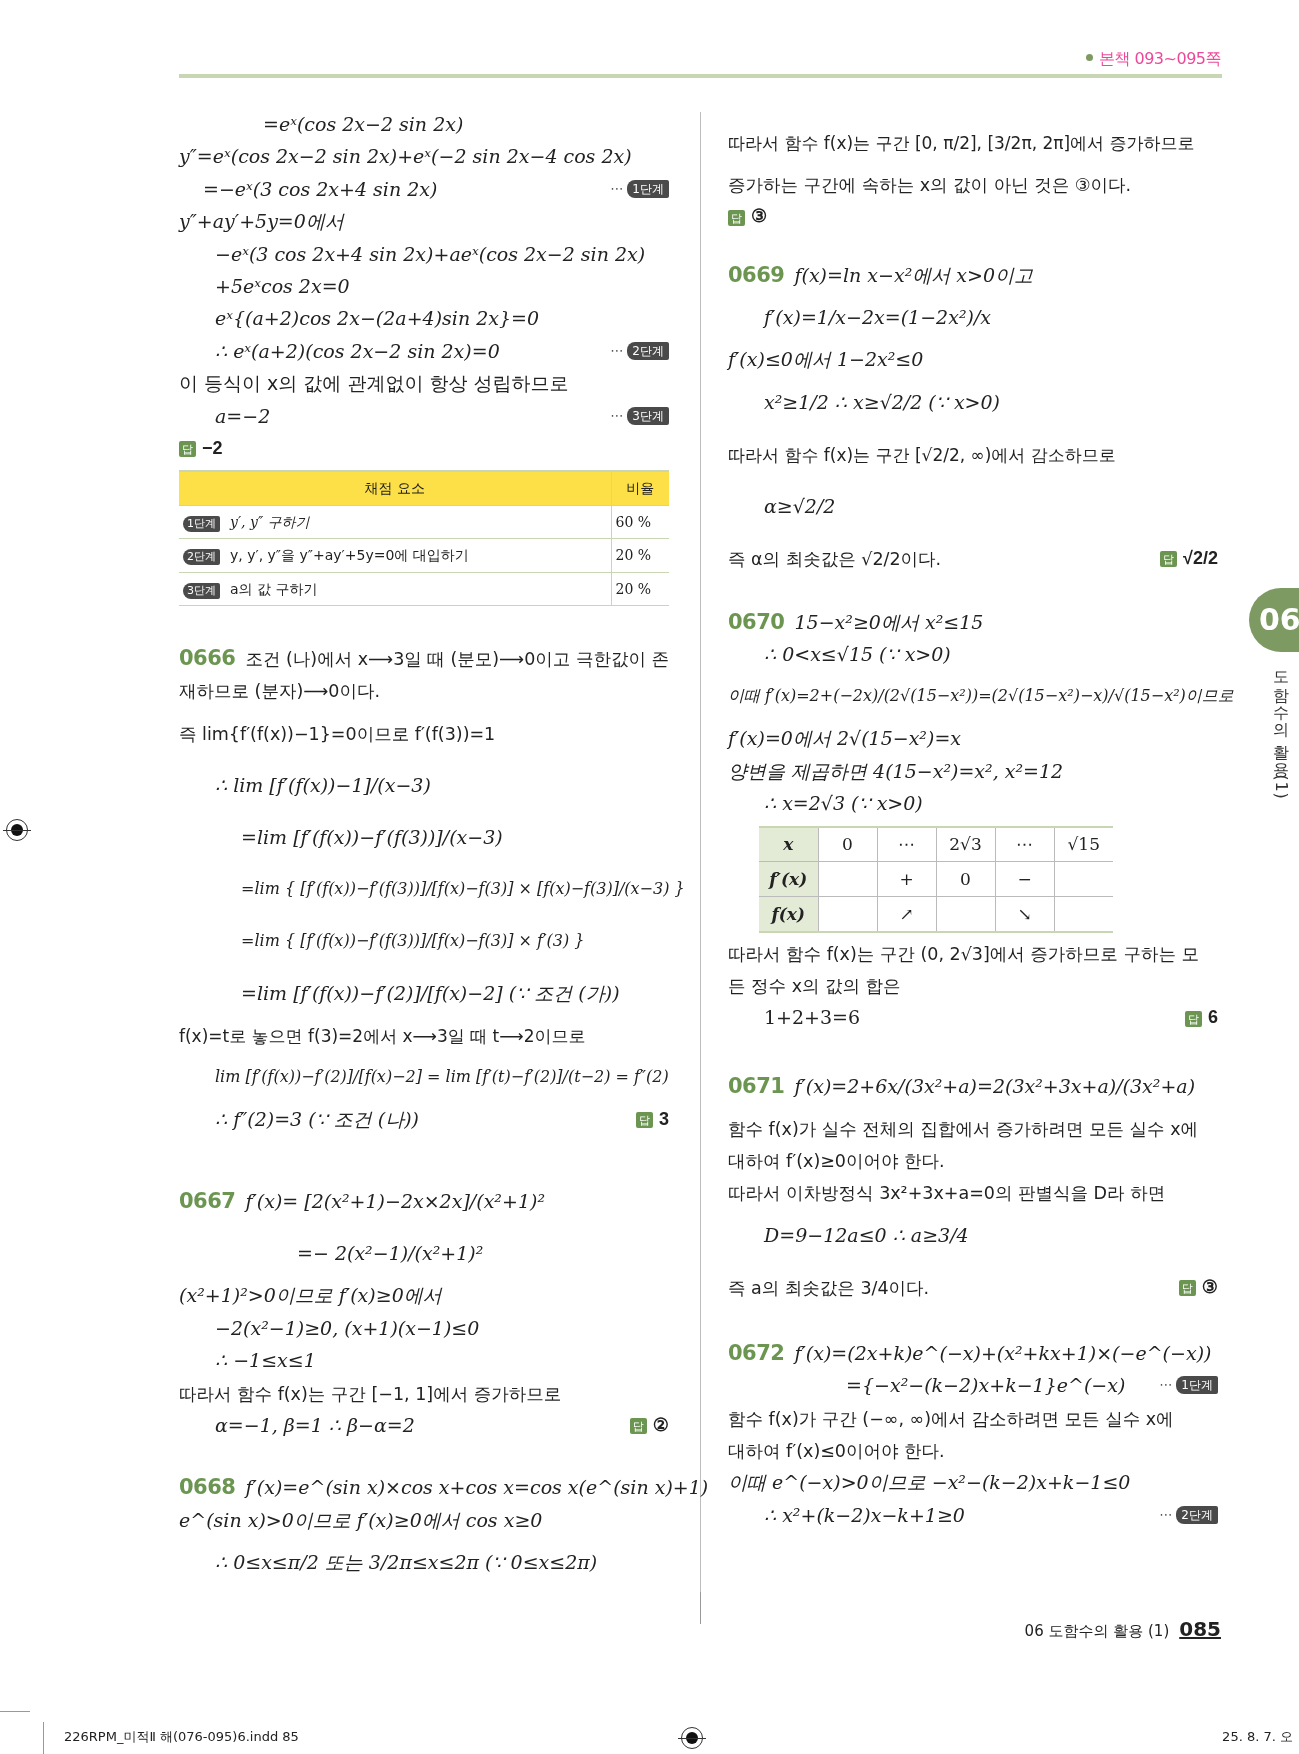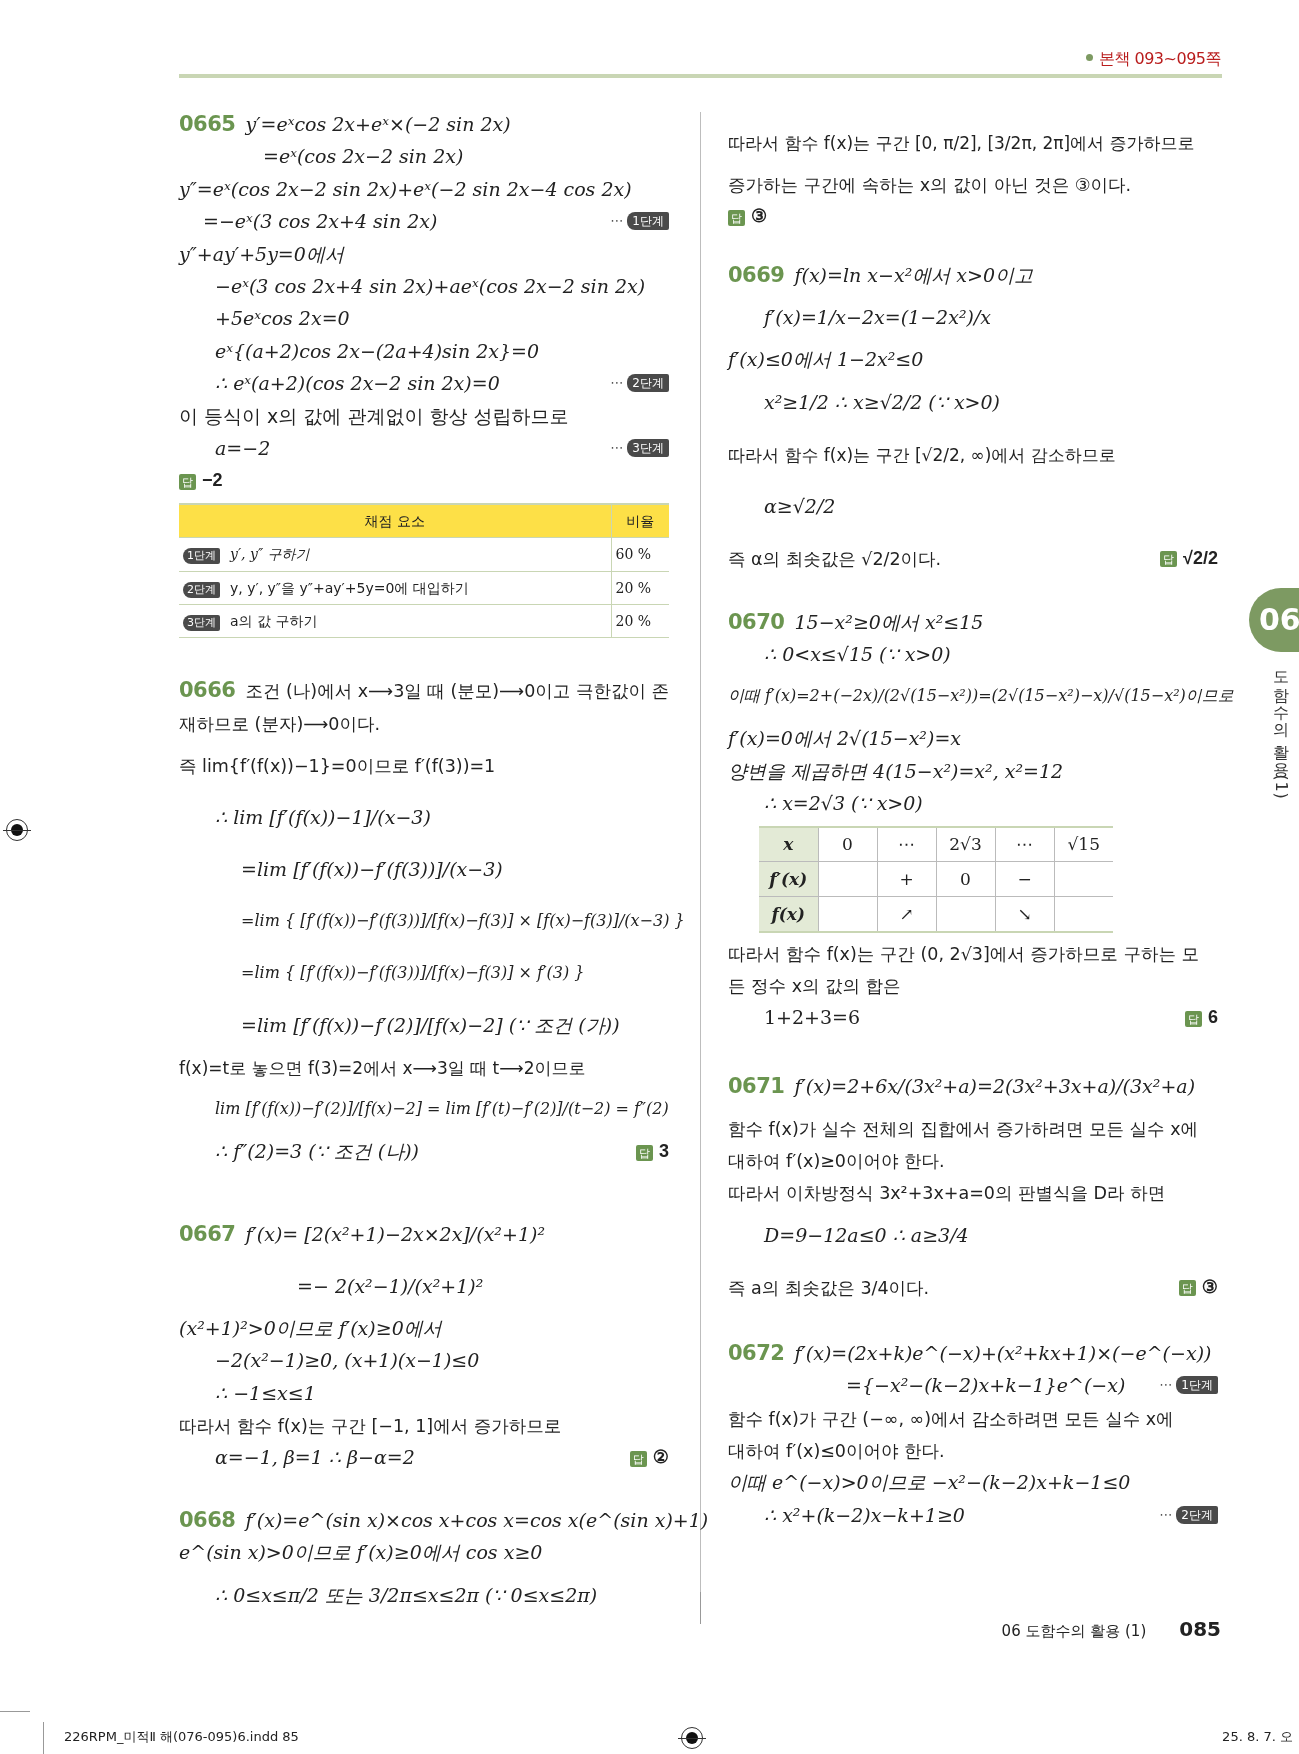--- a/index.html
+++ b/index.html
@@ -1,19 +1,19 @@
 <!DOCTYPE html>
 <html><head>
 <meta charset="utf-8">
 <style>
   * { box-sizing: border-box; margin: 0; padding: 0; }
   html, body { width: 1299px; height: 1754px; background: #ffffff; overflow: hidden; }
   body { position: relative; font-family: "DejaVu Serif", "Liberation Serif", serif; color: #222; }
   .sans { font-family: "DejaVu Sans", "Liberation Sans", sans-serif; }
-  .header-ref { position: absolute; top: 49px; right: 78px; font-family: "DejaVu Sans", sans-serif; font-size: 16px; color: #b91c1c; letter-spacing: -0.5px; }
+  .header-ref { position: absolute; top: 49px; right: 78px; font-family: "DejaVu Sans", sans-serif; font-size: 16px; color: #ec4899; letter-spacing: -0.5px; }
   .header-ref .dot { display: inline-block; width: 7px; height: 7px; border-radius: 50%; background: #7d9a62; margin-right: 6px; vertical-align: middle; position: relative; top: -2px; }
   .header-rule { position: absolute; top: 74px; left: 179px; width: 1043px; height: 4px; background: #c9d6b4; }
   .col-divider { position: absolute; left: 700px; top: 112px; width: 1px; height: 1480px; background: #bdbdbd; }
   .col { position: absolute; width: 490px; font-size: 19px; line-height: 32.4px; }
   .col.left { left: 179px; top: 108px; }
   .col.right { left: 728px; top: 116px; }
   .line { white-space: nowrap; position: relative; height: 32.4px; }
   .ind1 { padding-left: 36px; }
   .num { font-family: "DejaVu Sans", sans-serif; font-weight: bold; font-size: 21px; color: #6b9550; margin-right: 10px; letter-spacing: -0.5px; }
   .it { font-style: italic; }
@@ -31,39 +31,38 @@
   .spill { display: inline-block; background: #4a4a4a; color: #fff; border-radius: 8px 2px 2px 8px; padding: 0 4px; font-size: 11px; line-height: 16px; margin-right: 10px; }
   table.var { border-collapse: collapse; margin-left: 31px; font-size: 17px; margin-top: 6px; margin-bottom: 4px; }
   table.var td { width: 59px; height: 35px; text-align: center; border: 1px solid #bbb; }
   table.var tr:first-child td { border-top: 2px solid #c9d6b4; }
   table.var tr:last-child td { border-bottom: 2px solid #c9d6b4; }
   table.var td.h { background: #e3ead6; font-weight: bold; font-style: italic; width: 59px; border-left: none; }
   table.var td:last-child { border-right: none; }
   .tab-06 { position: absolute; right: 0; top: 588px; width: 50px; height: 64px; background: #7d9a62; border-radius: 32px 0 0 32px; color: #fff; font-family: "DejaVu Sans", sans-serif; font-size: 30px; font-weight: bold; line-height: 64px; padding-left: 10px; text-align: center; }
   .side-label { position: absolute; right: 8px; top: 660px; writing-mode: vertical-rl; font-family: "DejaVu Sans", sans-serif; font-size: 16px; color: #333; letter-spacing: 1px; }
   .footer-title { position: absolute; top: 1617px; right: 78px; font-family: "DejaVu Sans", sans-serif; font-size: 15px; color: #222; }
-  .footer-title .pg { font-size: 20px; font-weight: bold; margin-left: 33px; }
+  .footer-title .pg { font-size: 20px; font-weight: bold; margin-left: 10px; text-decoration: underline; }
   .reg { position: absolute; width: 22px; height: 22px; border-radius: 50%; border: 1px solid #333; }
   .reg::before { content: ""; position: absolute; left: 4px; top: 4px; width: 12px; height: 12px; background: #111; border-radius: 50%; }
   .reg::after { content: ""; position: absolute; left: -4px; top: 10px; width: 28px; height: 1px; background: #333; }
   .crop-h { position: absolute; height: 1px; background: #999; }
   .crop-v { position: absolute; width: 1px; background: #999; }
   .slug { position: absolute; top: 1728px; font-family: "DejaVu Sans", sans-serif; font-size: 13px; color: #222; }
 </style>
 </head>
 <body>
 
 <div class="header-ref"><span class="dot"></span><span>본책  093~095쪽</span></div>
 <div class="header-rule"></div>
 <div class="col-divider"></div>
 
 <div class="col left">
 
   <div>
-    <div class="line"><span class="num">0665</span><span class="it">y′=eˣcos 2x+eˣ×(−2 sin 2x)</span></div>
     <div class="line" style="padding-left:84px"><span class="it">=eˣ(cos 2x−2 sin 2x)</span></div>
     <div class="line"><span class="it">y″=eˣ(cos 2x−2 sin 2x)+eˣ(−2 sin 2x−4 cos 2x)</span></div>
     <div class="line" style="padding-left:24px"><span class="it">=−eˣ(3 cos 2x+4 sin 2x)</span><span class="step"><span>⋯</span><span class="pill">1단계</span></span></div>
     <div class="line"><span class="it">y″+ay′+5y=0에서</span></div>
     <div class="line ind1"><span class="it">−eˣ(3 cos 2x+4 sin 2x)+aeˣ(cos 2x−2 sin 2x)</span></div>
     <div class="line ind1"><span class="it">+5eˣcos 2x=0</span></div>
     <div class="line ind1"><span class="it">eˣ{(a+2)cos 2x−(2a+4)sin 2x}=0</span></div>
     <div class="line ind1"><span class="it">∴ eˣ(a+2)(cos 2x−2 sin 2x)=0</span><span class="step"><span>⋯</span><span class="pill">2단계</span></span></div>
     <div class="line"><span class="sans">이 등식이 x의 값에 관계없이 항상 성립하므로</span></div>
     <div class="line ind1"><span class="it">a=−2</span><span class="step"><span>⋯</span><span class="pill">3단계</span></span></div>

